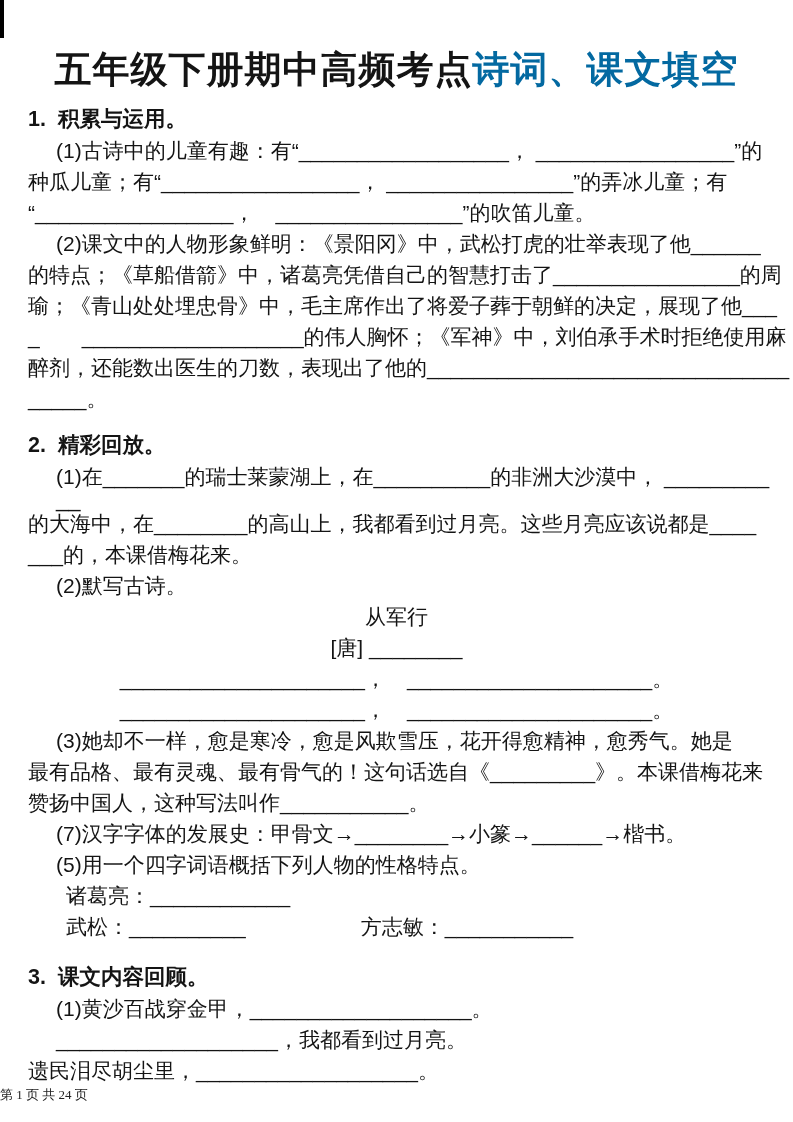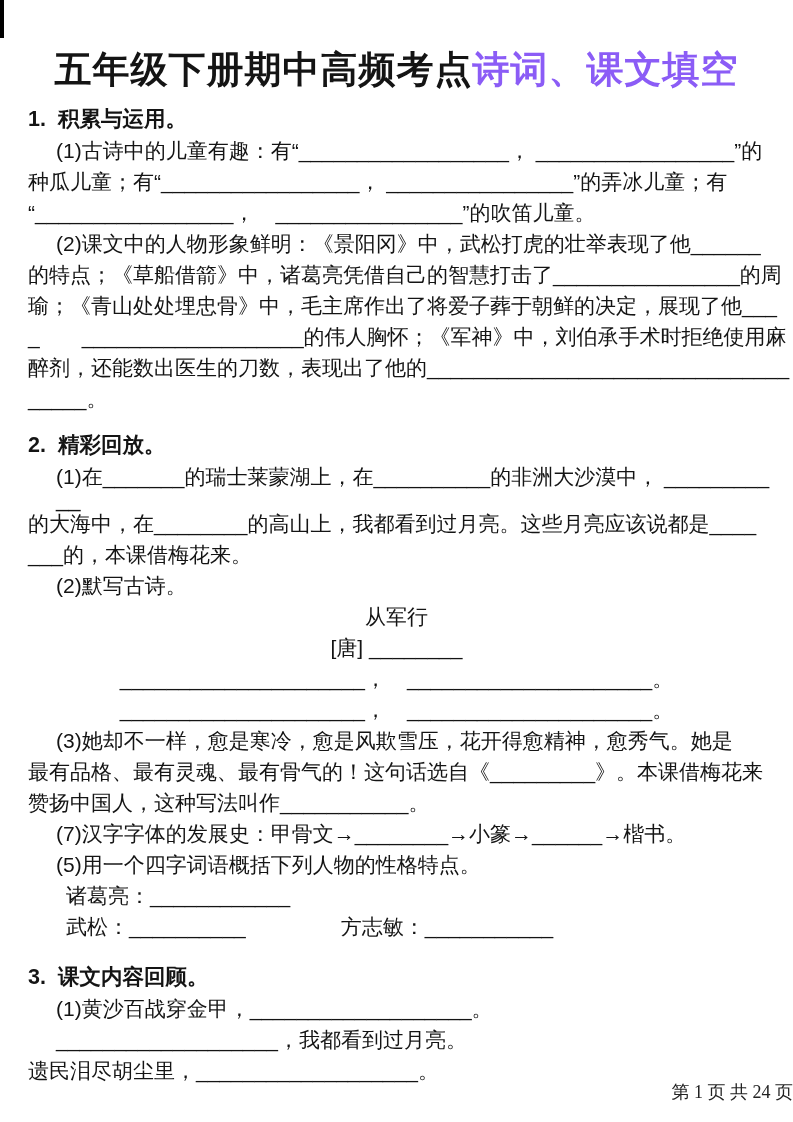--- a/index.html
+++ b/index.html
@@ -35,40 +35,40 @@
     line-height: 31px;
   }
   .line { white-space: pre; }
   .heading { font-weight: 700; font-size: 21.5px; }
   .ind  { padding-left: 28px; }
   .ind2 { padding-left: 38px; }
   .center { text-align: center; }
   .stub { line-height: 16px; font-size: 22px; }
   .gap-md { margin-top: 16px; }
   .gap-lg { margin-top: 20px; }
-  .cols { display: flex; }
+  .cols { display: flex; gap: 20px; }
   .cols .col2 { margin-left: 95px; }
   .footer {
     position: absolute;
     bottom: 18px;
     left: 0; right: 0;
-    text-align: right;
+    text-align: left;
     font-family: "Liberation Serif", serif;
-    font-size: 18px;
+    font-size: 13px;
     color: #222;
   }
 </style>
 </head>
 <body>
 
 <div class="page">
 
   <div class="edge-mark"></div>
 
-  <h1 class="title"><span>五年级下册期中高频考点</span><span class="red" style="color: #8b5cf6;">诗词、课文填空</span></h1>
+  <h1 class="title"><span>五年级下册期中高频考点</span><span class="red" style="color: #0369a1;">诗词、课文填空</span></h1>
 
   <div class="doc">
 
     <div class="line heading">1.  积累与运用。</div>
     <div class="line ind">(1)古诗中的儿童有趣：有“__________________， _________________”的</div>
     <div class="line">种瓜儿童；有“_________________， ________________”的弄冰儿童；有</div>
     <div class="line">“_________________，　________________”的吹笛儿童。</div>
     <div class="line ind">(2)课文中的人物形象鲜明：《景阳冈》中，武松打虎的壮举表现了他______</div>
     <div class="line">的特点；《草船借箭》中，诸葛亮凭借自己的智慧打击了________________的周</div>
     <div class="line">瑜；《青山处处埋忠骨》中，毛主席作出了将爱子葬于朝鲜的决定，展现了他___</div>

